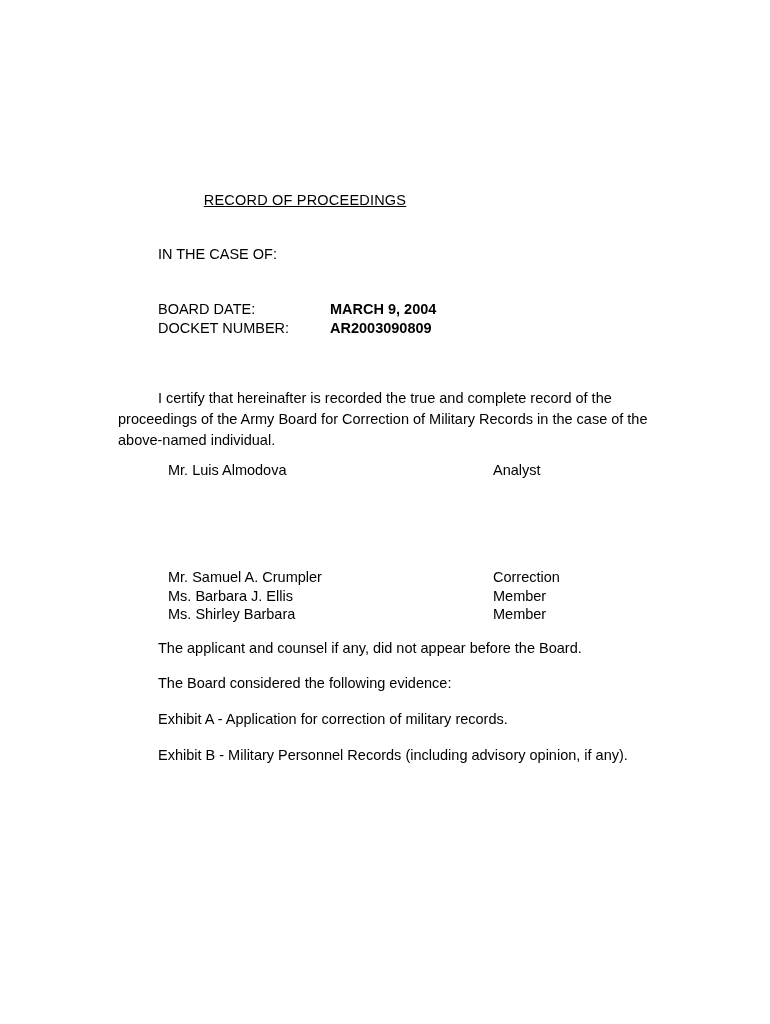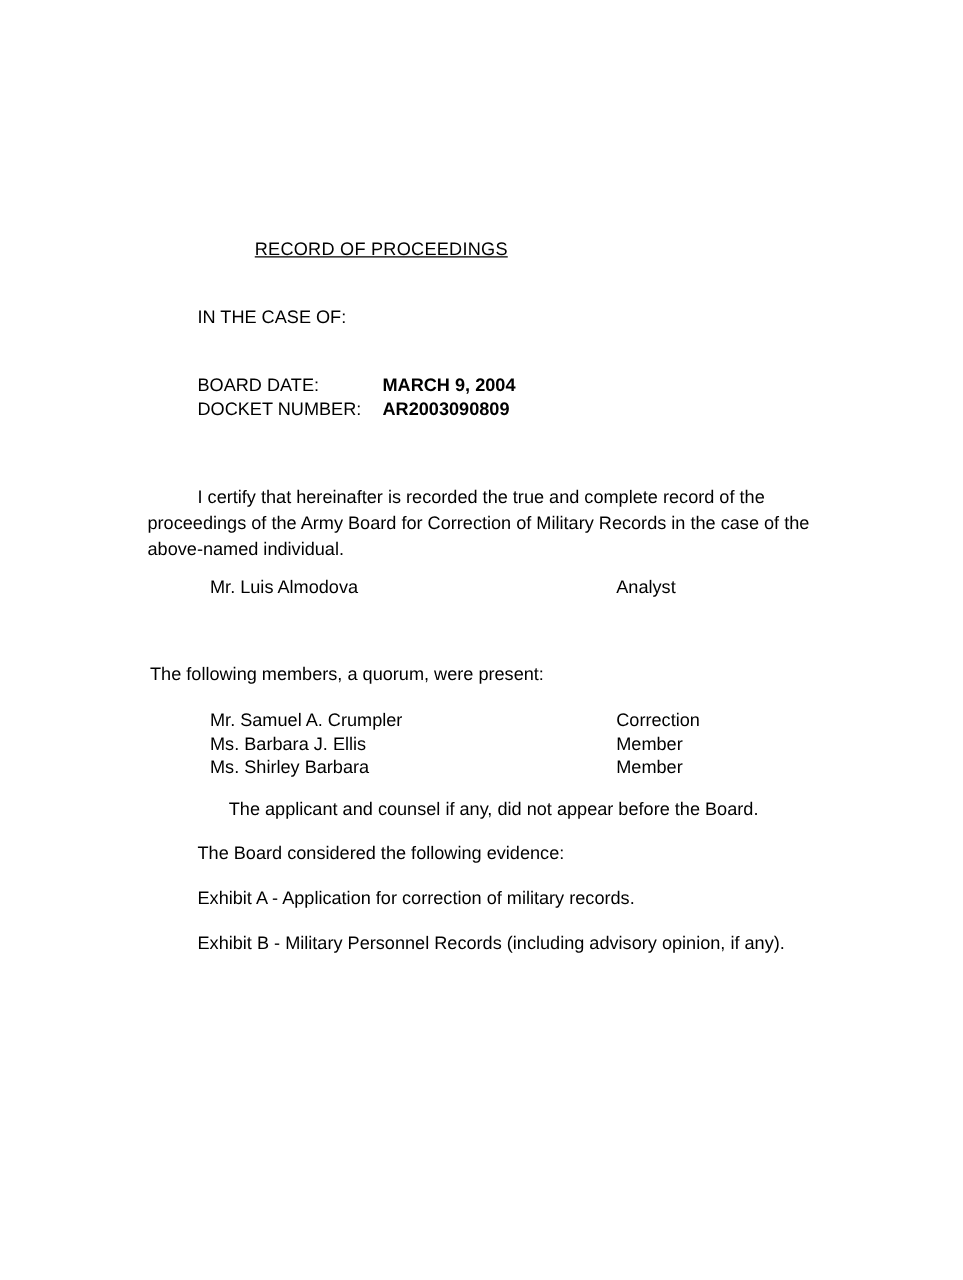--- a/index.html
+++ b/index.html
@@ -40,20 +40,21 @@
   }
   .meta {
     position: absolute;
     top: 300px;
     left: 158px;
     font-size: 14.5px;
     line-height: 19px;
   }
   .meta-row {
     display: flex;
+    gap: 24px;
   }
   .meta-label {
     width: 148px;
     flex: 0 0 148px;
   }
   .meta-value {
     flex: 1;
     font-weight: bold;
   }
   .certify {
@@ -97,21 +98,21 @@
     top: 568px;
     left: 168px;
     font-size: 14.5px;
     line-height: 18.5px;
   }
   .para {
     position: absolute;
     left: 158px;
     font-size: 14.5px;
   }
-  .para-1 { top: 640px; margin-left: 25px; }
+  .para-1 { top: 640px; }
   .para-2 { top: 675px; }
   .para-3 { top: 711px; text-align: right; }
   .para-4 { top: 747px; }
 </style>
 </head>
 <body>
 
 <div class="page">
 
   <div class="doc-title">RECORD OF PROCEEDINGS</div>
@@ -131,21 +132,20 @@
 
   <div class="certify"><span class="indent"></span><span>I certify that hereinafter is recorded the true and complete record of the proceedings of the Army Board for Correction of Military Records in the case of the above-named individual.</span></div>
 
   <div class="staff">
     <div class="staff-row">
       <span class="person-name">Mr. Luis Almodova</span>
       <span class="person-role">Analyst</span>
     </div>
   </div>
 
-  <div class="quorum">The following members, a quorum, were present:</div>
 
   <div class="members">
     <div class="members-row">
       <span class="person-name">Mr. Samuel A. Crumpler</span>
       <span class="person-role">Correction</span>
     </div>
     <div class="members-row">
       <span class="person-name">Ms. Barbara J. Ellis</span>
       <span class="person-role">Member</span>
     </div>

